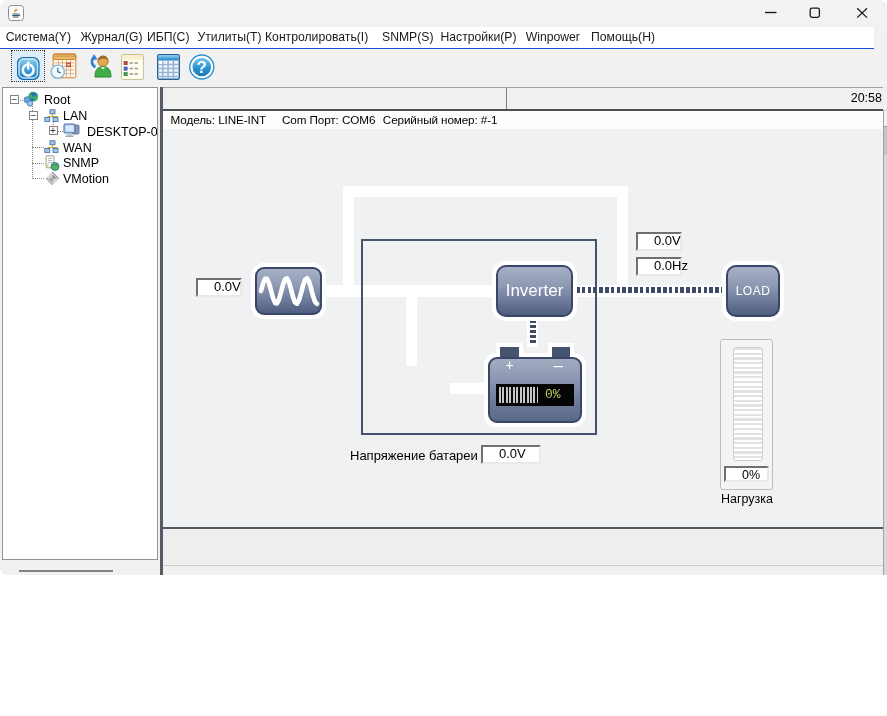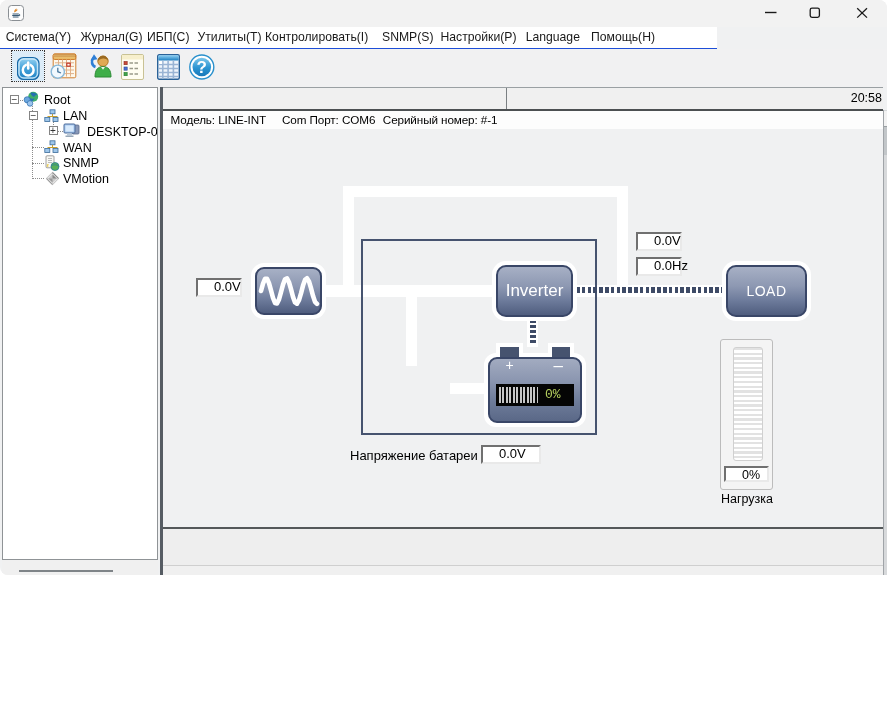--- a/index.html
+++ b/index.html
@@ -4,21 +4,21 @@
 <style>
 html,body{margin:0;padding:0;background:#fff;}
 body{width:887px;height:716px;position:relative;overflow:hidden;
   font-family:"Liberation Sans",sans-serif;}
 .abs{position:absolute;}
 
 #win{left:0;top:0;width:887px;height:575px;background:#f0f1f2;
   border-radius:8px 8px 0 8px;overflow:hidden;transform:translateZ(0);}
 #titlebar{left:0;top:0;width:887px;height:27px;background:#f2f2f2;}
 #title{left:32px;top:0;height:27px;line-height:27px;font-size:11.8px;color:#1a1a1a;}
-#menubar{left:0;top:27px;width:717px;height:21px;background:#ffffff;border-bottom:3px solid #1d4ed8;}
+#menubar{left:0;top:27px;width:874px;height:21px;background:#ffffff;border-bottom:3px solid #1d4ed8;}
 .mi{position:absolute;top:0;height:21px;line-height:21px;font-size:12.2px;color:#1a1a1a;white-space:pre;}
 #toolbar{left:0;top:49px;width:887px;height:38px;background:#f1f1f2;}
 
 #tree{left:2px;top:87px;width:156px;height:473px;background:#fff;
   border:1px solid #8f9396;box-sizing:border-box;overflow:hidden;font-size:12.5px;color:#000;}
 .tg{position:absolute;width:9px;height:9px;background:#fff;border:1px solid #848484;box-sizing:border-box;}
 .tg span{position:absolute;left:0;top:-3.2px;width:7px;text-align:center;font-size:10px;line-height:14px;color:#333;}
 .ticon{position:absolute;}
 .tl{position:absolute;font-size:12.5px;white-space:pre;line-height:16px;}
 #treebot{left:2px;top:560px;width:156px;height:15px;background:#f0f0f0;}
@@ -66,21 +66,21 @@
     <path d="M 99.2 8.2 L 109 17.6 M 109 8.2 L 99.2 17.6" stroke="#1a1a1a" stroke-width="1.3"></path>
   </svg>
   <div id="menubar" class="abs">
     <span class="mi" style="left:5.7px">Система(Y)</span>
     <span class="mi" style="left:80.5px">Журнал(G)</span>
     <span class="mi" style="left:147px">ИБП(С)</span>
     <span class="mi" style="left:197.5px">Утилиты(Т)</span>
     <span class="mi" style="left:265px">Контролировать(I)</span>
     <span class="mi" style="left:382px">SNMP(S)</span>
     <span class="mi" style="left:440.5px">Настройки(P)</span>
-    <span class="mi" style="left:525.7px">Language</span>
+    <span class="mi" style="left:525.7px">Winpower</span>
     <span class="mi" style="left:591px">Помощь(Н)</span>
   </div>
   <div id="toolbar" class="abs"></div>
   <div class="abs" style="left:12px;top:51px;width:32px;height:30px;background:#dcecf8;outline:1px dotted #333;"></div>
   <svg class="abs" style="left:17px;top:53px" width="200" height="30" viewBox="0 0 200 30">
 
     <defs>
       <linearGradient id="pg" x1="0" y1="0" x2="0" y2="1">
         <stop offset="0" stop-color="#e8f5fd"></stop>
           <stop offset="0.5" stop-color="#a8d8f0"></stop>
@@ -263,21 +263,21 @@
 
   <div class="abs" style="left:255px;top:267px;width:67px;height:48px;border-radius:9px;border:2px solid #394667;
     background:linear-gradient(180deg,#a7b0c5 0%,#8d98b2 40%,#6d7b9b 70%,#4f5d7e 100%);
     box-shadow:0 0 0 4px #ffffff;box-sizing:border-box;">
     <svg width="63" height="44" viewBox="0 0 63 44" style="position:absolute;left:0;top:0">
       <path d="M 4,22.0 L 6,14.6 L 8,9.9 L 10,9.7 L 12,14.1 L 14,21.4 L 16,28.9 L 18,33.9 L 20,34.4 L 22,30.4 L 24,23.2 L 26,15.6 L 28,10.3 L 30,9.4 L 32,13.2 L 34,20.2 L 36,27.9 L 38,33.4 L 40,34.7 L 42,31.2 L 44,24.4 L 46,16.6 L 48,10.9 L 50,9.3 L 52,12.4 L 54,19.1 L 56,26.8 L 58,32.8 L 60,34.8" fill="none" stroke="#ffffff" stroke-width="4.6" stroke-linecap="round" stroke-linejoin="round"></path>
     </svg>
   </div>
 
   <div class="upsbtn" style="left:496px;top:265px;width:77px;height:52px;font-size:17px;line-height:48px;">Inverter</div>
-  <div class="upsbtn" style="left:726px;top:265px;width:81px;height:52px;font-size:14px;line-height:48px;letter-spacing:0.5px;">LOAD</div>
+  <div class="upsbtn" style="left:726px;top:265px;width:54px;height:52px;font-size:12px;line-height:48px;letter-spacing:0.5px;">LOAD</div>
 
   <div class="abs" style="left:496px;top:343px;width:27px;height:15px;background:#fff;"></div>
   <div class="abs" style="left:548px;top:343px;width:26px;height:15px;background:#fff;"></div>
   <div class="abs" style="left:483.5px;top:352.5px;width:102.5px;height:74px;background:#fff;border-radius:12px;"></div>
   <div class="abs" style="left:500px;top:347px;width:19px;height:11px;background:#46536f;"></div>
   <div class="abs" style="left:552px;top:347px;width:18px;height:11px;background:#46536f;"></div>
   <div class="abs" style="left:487.5px;top:356.5px;width:94.5px;height:66px;border-radius:9px;border:2px solid #394667;
     background:linear-gradient(180deg,#a2abc0 0%,#8b96b0 35%,#707e9c 65%,#5a6887 100%);box-sizing:border-box;">
     <div style="position:absolute;left:16px;top:-2px;color:#fff;font-size:14px;">+</div>
     <div style="position:absolute;right:17px;top:-3px;color:#fff;font-size:17px;">–</div>

